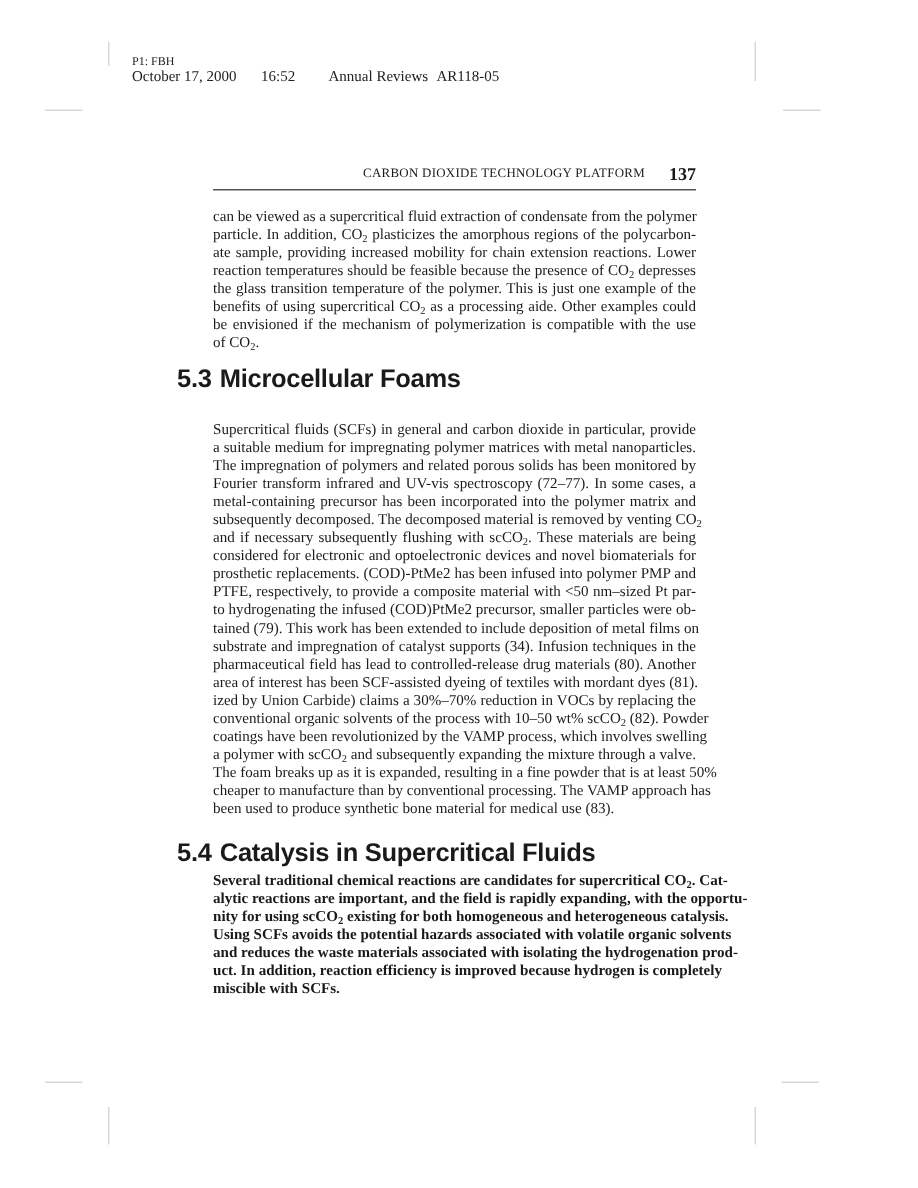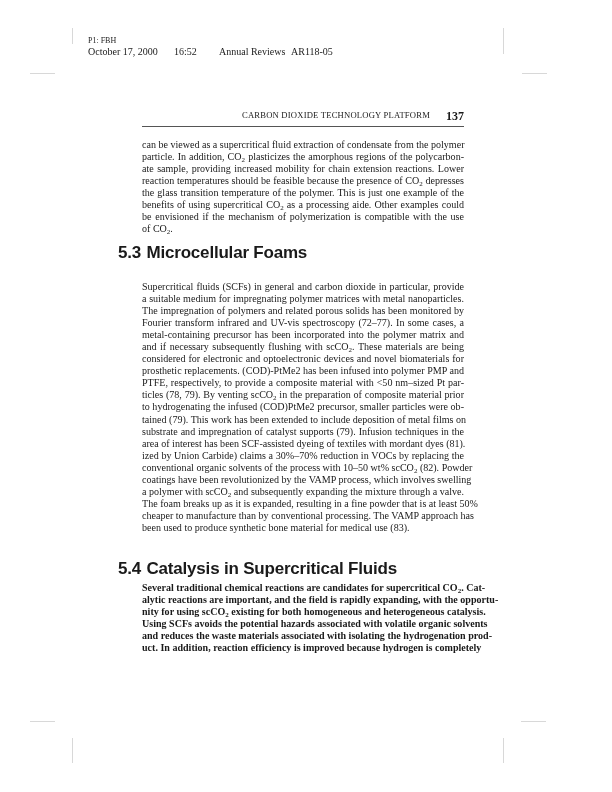--- a/index.html
+++ b/index.html
@@ -63,28 +63,29 @@
 <div class="section-head" style="top:243px;">
   <span class="num">5.3</span>
   <span>Microcellular Foams</span>
 </div>
 <div class="body-text" id="sec0" style="top:266px;margin-top:15px;">
     <span class="line">Supercritical fluids (SCFs) in general and carbon dioxide in particular, provide</span>
     <span class="line">a suitable medium for impregnating polymer matrices with metal nanoparticles.</span>
     <span class="line">The impregnation of polymers and related porous solids has been monitored by</span>
     <span class="line">Fourier transform infrared and UV-vis spectroscopy (72–77). In some cases, a</span>
     <span class="line">metal-containing precursor has been incorporated into the polymer matrix and</span>
+    <span class="line">subsequently decomposed. The decomposed material is removed by venting CO<sub>2</sub></span>
     <span class="line">and if necessary subsequently flushing with scCO<sub>2</sub>. These materials are being</span>
     <span class="line">considered for electronic and optoelectronic devices and novel biomaterials for</span>
     <span class="line">prosthetic replacements. (COD)-PtMe2 has been infused into polymer PMP and</span>
     <span class="line">PTFE, respectively, to provide a composite material with &lt;50 nm–sized Pt par-</span>
-    <span class="line">ticles (78, 79). By venting scCO<sub>2</sub> in the preparation of composite material prior</span>
     <span class="line">to hydrogenating the infused (COD)PtMe2 precursor, smaller particles were ob-</span>
     <span class="line">tained (79). This work has been extended to include deposition of metal films on</span>
-    <span class="line">substrate and impregnation of catalyst supports (79). Infusion techniques in the</span>
+    <span class="line">substrate and impregnation of catalyst supports (34). Infusion techniques in the</span>
+    <span class="line">pharmaceutical field has lead to controlled-release drug materials (80). Another</span>
     <span class="line">area of interest has been SCF-assisted dyeing of textiles with mordant dyes (81).</span>
     <span class="line">ized by Union Carbide) claims a 30%–70% reduction in VOCs by replacing the</span>
     <span class="line">conventional organic solvents of the process with 10–50 wt% scCO<sub>2</sub> (82). Powder</span>
     <span class="line">coatings have been revolutionized by the VAMP process, which involves swelling</span>
     <span class="line">a polymer with scCO<sub>2</sub> and subsequently expanding the mixture through a valve.</span>
     <span class="line">The foam breaks up as it is expanded, resulting in a fine powder that is at least 50%</span>
     <span class="line">cheaper to manufacture than by conventional processing. The VAMP approach has</span>
     <span class="line last">been used to produce synthetic bone material for medical use (83).</span>
   </div>
 
@@ -92,13 +93,14 @@
   <span class="num">5.4</span>
   <span>Catalysis in Supercritical Fluids</span>
 </div>
 <div class="body-text" id="sec1" style="top:582px;font-weight:bold;">
     <span class="line">Several traditional chemical reactions are candidates for supercritical CO<sub>2</sub>. Cat-</span>
     <span class="line">alytic reactions are important, and the field is rapidly expanding, with the opportu-</span>
     <span class="line">nity for using scCO<sub>2</sub> existing for both homogeneous and heterogeneous catalysis.</span>
     <span class="line">Using SCFs avoids the potential hazards associated with volatile organic solvents</span>
     <span class="line">and reduces the waste materials associated with isolating the hydrogenation prod-</span>
     <span class="line">uct. In addition, reaction efficiency is improved because hydrogen is completely</span>
+    <span class="line last">miscible with SCFs.</span>
   </div>
 
 </body></html>

